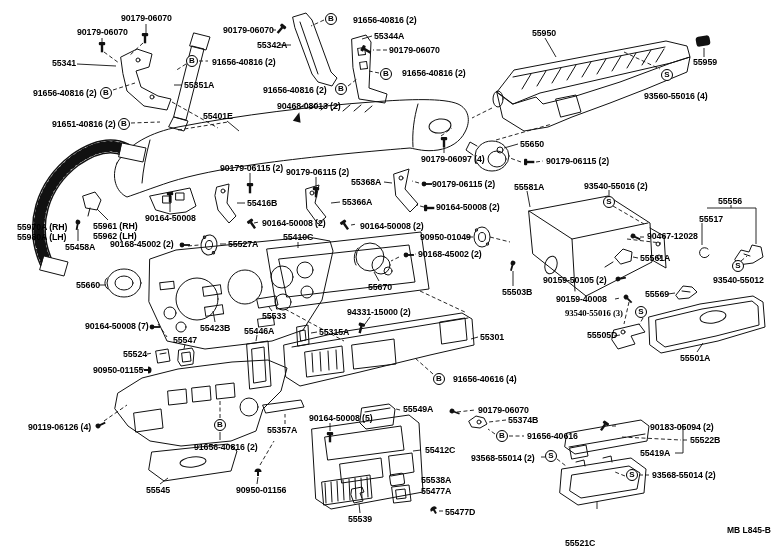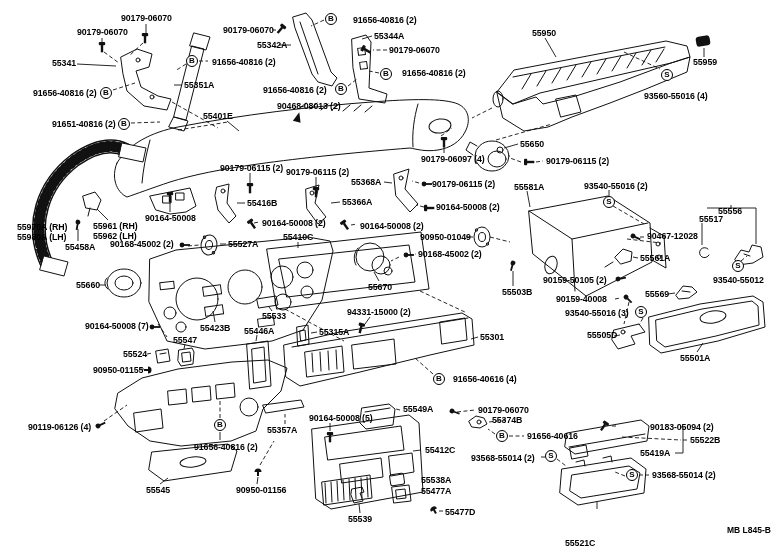--- a/index.html
+++ b/index.html
@@ -472,30 +472,30 @@
       <div class="part-label" style="left: 421px; top: 155px;">90179-06097 (4)</div>
       <div class="part-label" style="left: 520px; top: 140px;">55650</div>
       <div class="part-label" style="left: 546px; top: 157px;">90179-06115 (2)</div>
       <div class="part-label" style="left: 432px; top: 180px;">90179-06115 (2)</div>
       <div class="part-label" style="left: 436px; top: 203px;">90164-50008 (2)</div>
       <div class="part-label" style="left: 420px; top: 233px;">90950-01049</div>
       <div class="part-label" style="left: 418px; top: 250px;">90168-45002 (2)</div>
       <div class="part-label" style="left: 368px; top: 283px;">55670</div>
       <div class="part-label" style="left: 514px; top: 183px;">55581A</div>
       <div class="part-label" style="left: 584px; top: 182px;">93540-55016 (2)</div>
-      <div class="part-label" style="left: 718px; top: 207px;">55556</div>
+      <div class="part-label" style="left: 718px; top: 197px;">55556</div>
       <div class="part-label" style="left: 699px; top: 215px;">55517</div>
       <div class="part-label" style="left: 647px; top: 232px;">90467-12028</div>
       <div class="part-label" style="left: 640px; top: 254px;">55561A</div>
       <div class="part-label" style="left: 713px; top: 276px;">93540-55012</div>
       <div class="part-label" style="left: 543px; top: 276px;">90159-50105 (2)</div>
       <div class="part-label" style="left: 502px; top: 288px;">55503B</div>
       <div class="part-label" style="left: 556px; top: 295px;">90159-40008</div>
       <div class="part-label" style="left: 645px; top: 290px;">55569</div>
-      <div class="part-label" style="left: 565px; top: 309px;">93540-55016 (3)</div>
+      <div class="part-label" style="left: 565px; top: 309px; font-family: Liberation Serif, serif;">93540-55016 (3)</div>
       <div class="part-label" style="left: 587px; top: 331px;">55505D</div>
       <div class="part-label" style="left: 680px; top: 354px;">55501A</div>
       <div class="part-label" style="left: 76px; top: 281px;">55660</div>
       <div class="part-label" style="left: 85px; top: 322px;">90164-50008 (7)</div>
       <div class="part-label" style="left: 200px; top: 324px;">55423B</div>
       <div class="part-label" style="left: 262px; top: 312px;">55533</div>
       <div class="part-label" style="left: 244px; top: 327px;">55446A</div>
       <div class="part-label" style="left: 319px; top: 328px;">55315A</div>
       <div class="part-label" style="left: 347px; top: 308px;">94331-15000 (2)</div>
       <div class="part-label" style="left: 480px; top: 333px;">55301</div>
@@ -504,21 +504,21 @@
       <div class="part-label" style="left: 123px; top: 350px;">55524</div>
       <div class="part-label" style="left: 93px; top: 366px;">90950-01155</div>
       <div class="part-label" style="left: 28px; top: 423px;">90119-06126 (4)</div>
       <div class="part-label" style="left: 194px; top: 443px;">91656-40816 (2)</div>
       <div class="part-label" style="left: 267px; top: 426px; text-align: center;">55357A</div>
       <div class="part-label" style="left: 146px; top: 486px;">55545</div>
       <div class="part-label" style="left: 236px; top: 486px;">90950-01156</div>
       <div class="part-label" style="left: 309px; top: 414px;">90164-50008 (5)</div>
       <div class="part-label" style="left: 403px; top: 405px;">55549A</div>
       <div class="part-label" style="left: 478px; top: 406px;">90179-06070</div>
-      <div class="part-label" style="left: 492px; top: 416px; text-align: center;">55374B</div>
+      <div class="part-label" style="left: 508px; top: 416px; text-align: center;">55374B</div>
       <div class="part-label" style="left: 527px; top: 432px;">91656-40616</div>
       <div class="part-label" style="left: 425px; top: 446px;">55412C</div>
       <div class="part-label" style="left: 471px; top: 454px;">93568-55014 (2)</div>
       <div class="part-label" style="left: 421px; top: 476px;">55538A</div>
       <div class="part-label" style="left: 421px; top: 487px;">55477A</div>
       <div class="part-label" style="left: 445px; top: 508px;">55477D</div>
       <div class="part-label" style="left: 348px; top: 515px;">55539</div>
       <div class="part-label" style="left: 618px; top: 423px; padding-left: 32px;">90183-05094 (2)</div>
       <div class="part-label" style="left: 690px; top: 436px;">55522B</div>
       <div class="part-label" style="left: 640px; top: 449px;">55419A</div>

